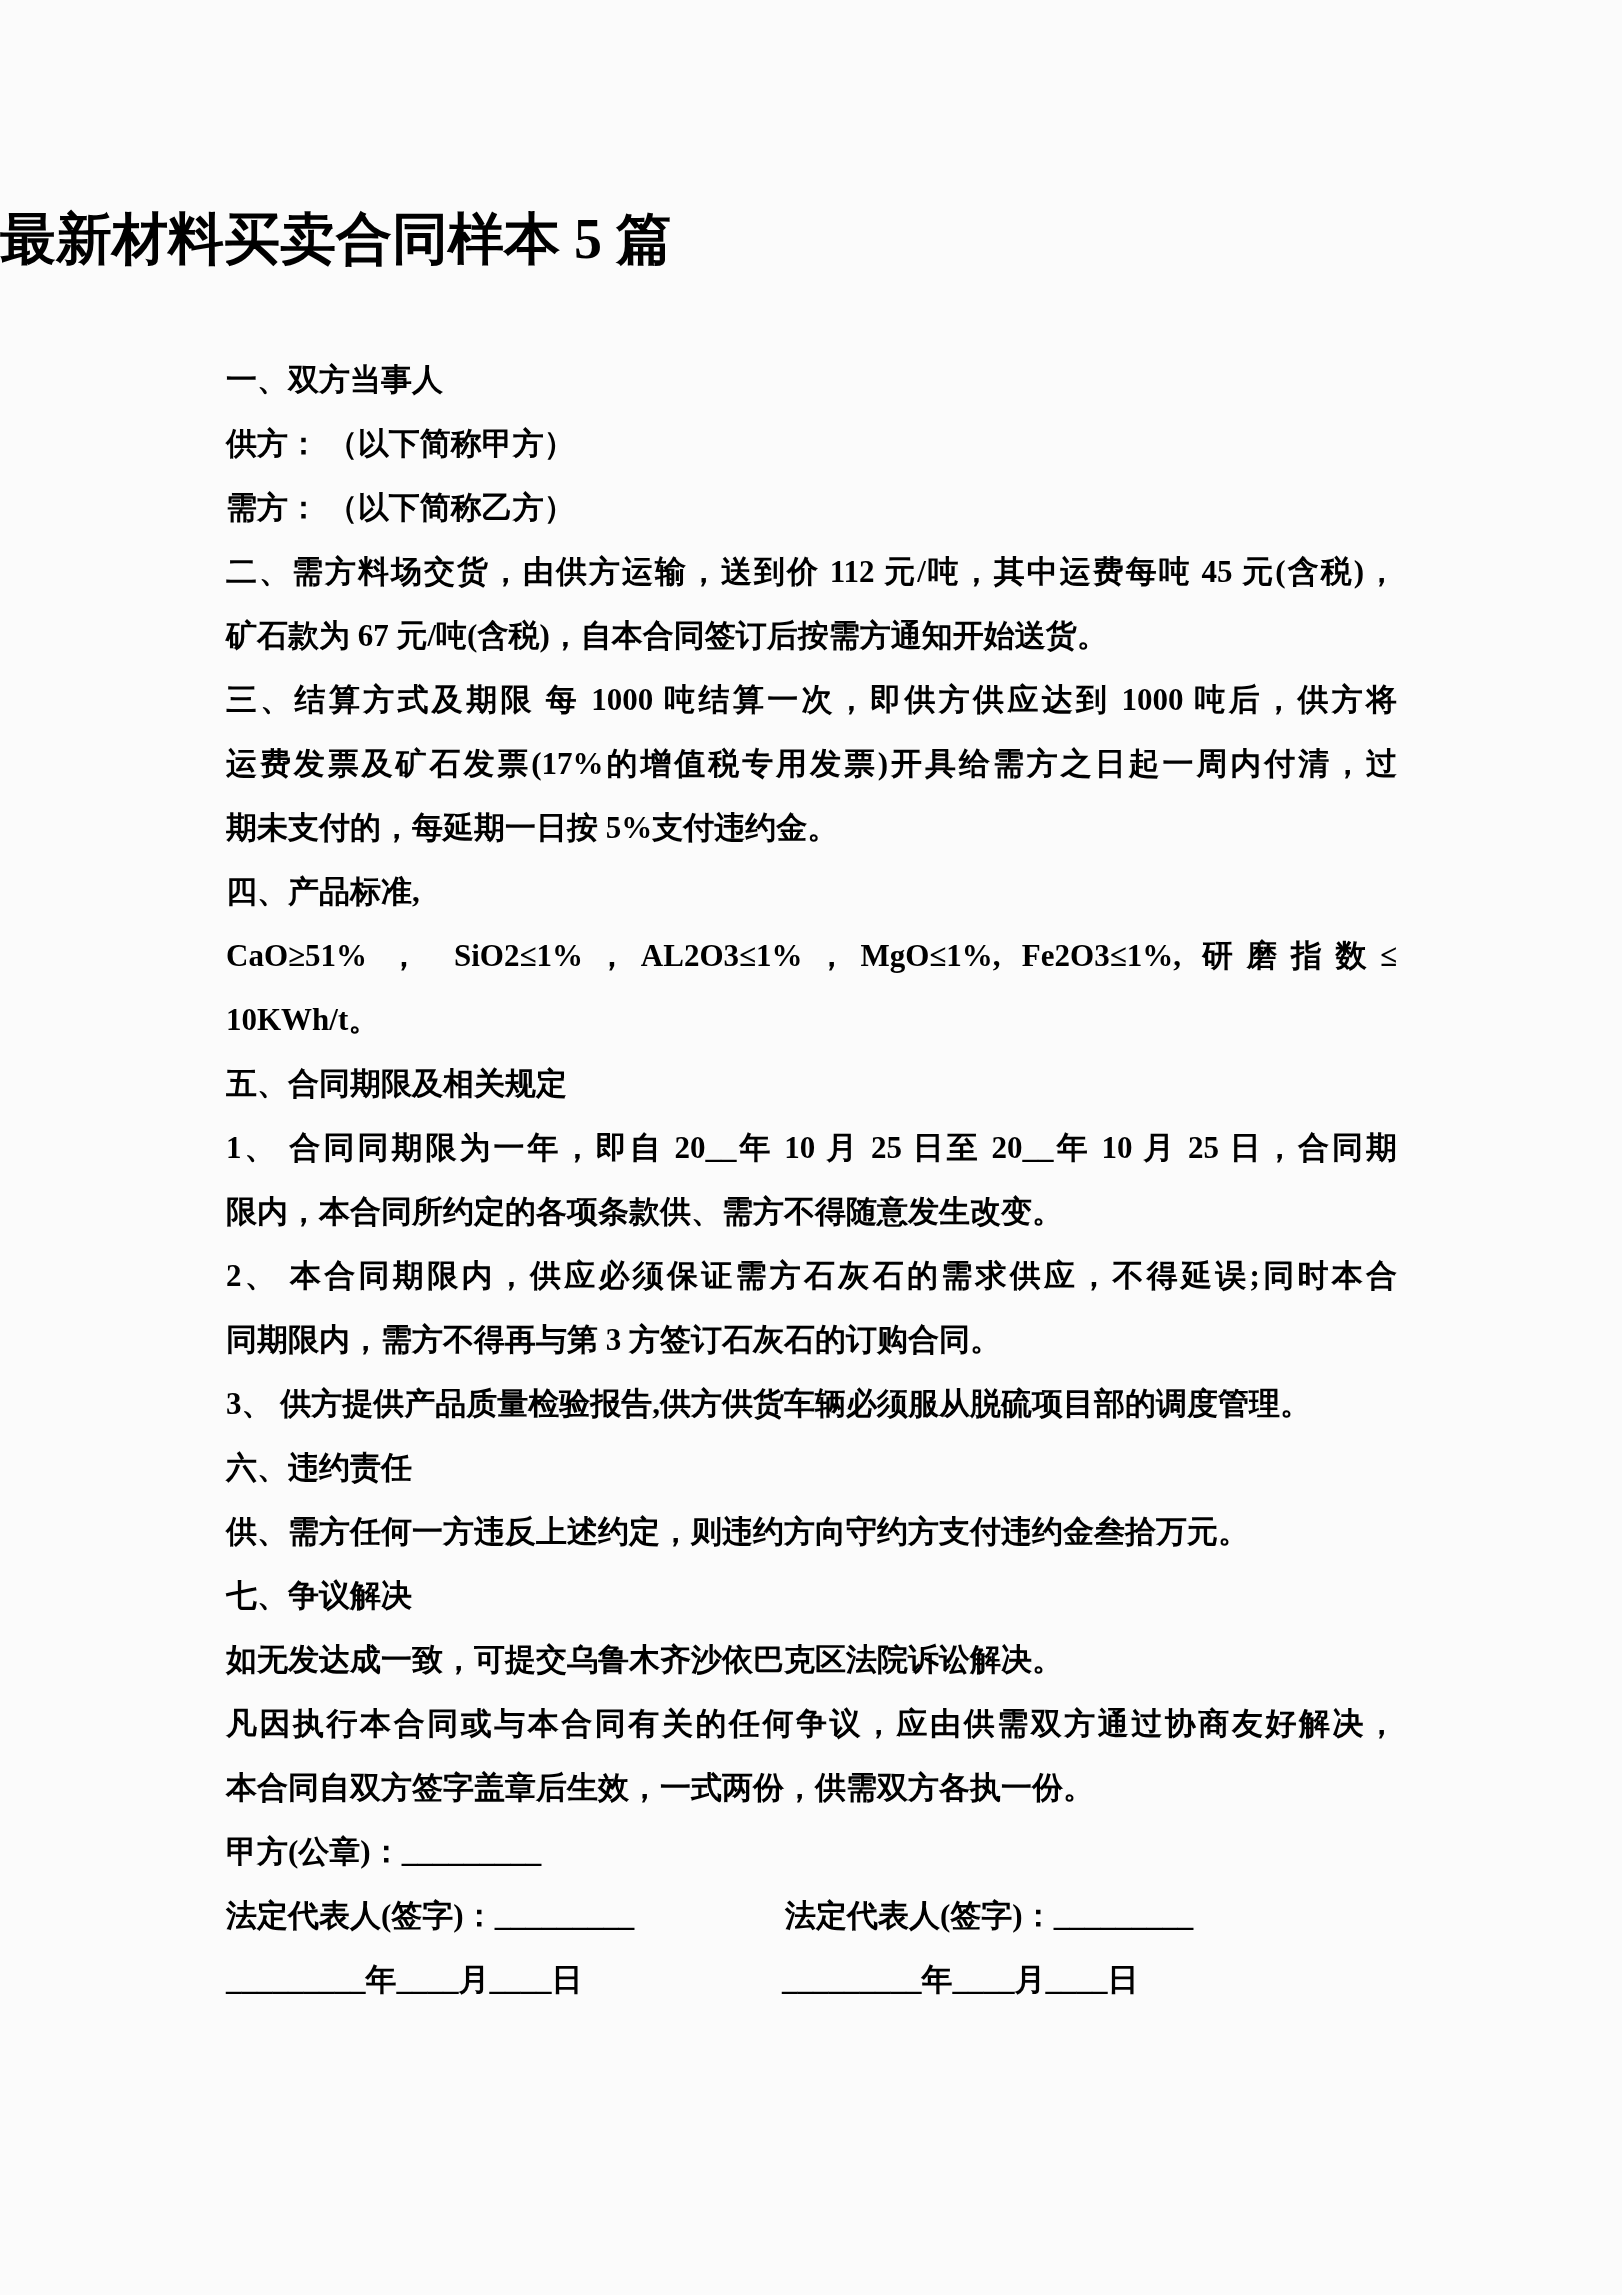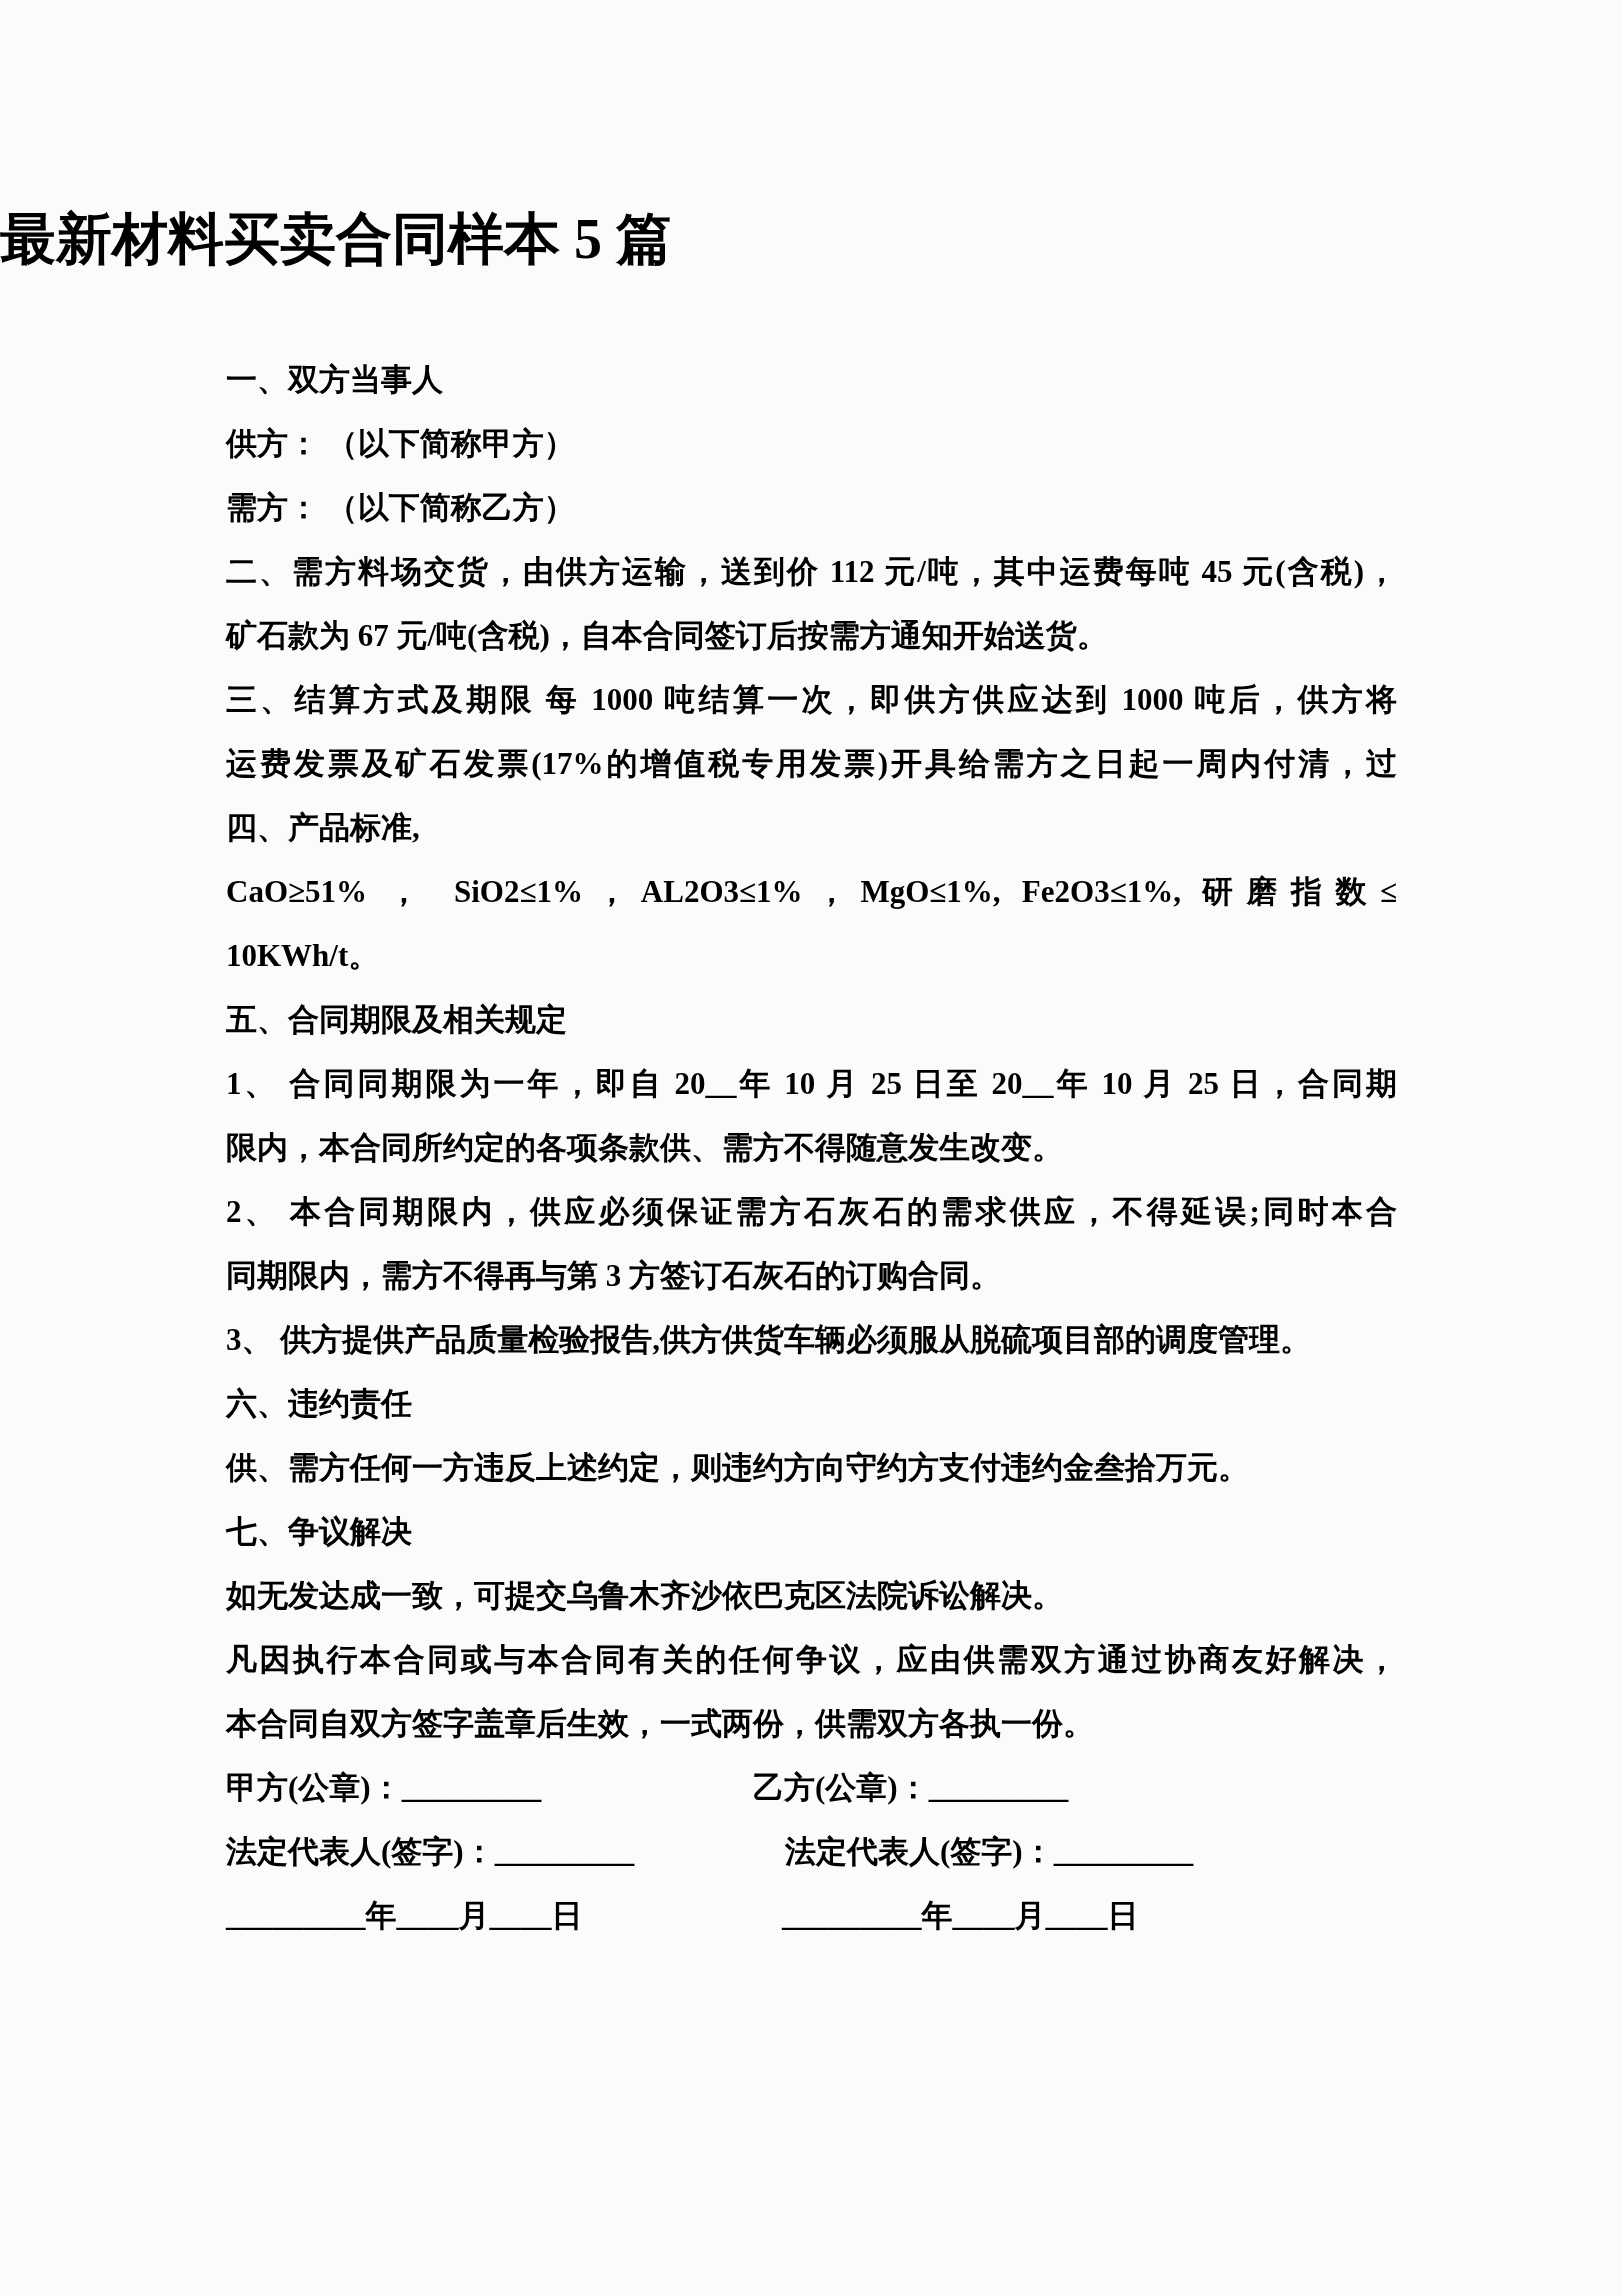--- a/index.html
+++ b/index.html
@@ -66,36 +66,37 @@
   <div class="title">最新材料买卖合同样本 5 篇</div>
   <div class="content">
     <div id="body-lines">
         <div class="line">一、双方当事人</div>
         <div class="line">供方： （以下简称甲方）</div>
         <div class="line">需方： （以下简称乙方）</div>
         <div class="line fill">二、需方料场交货，由供方运输，送到价 112 元/吨，其中运费每吨 45 元(含税)，</div>
         <div class="line">矿石款为 67 元/吨(含税)，自本合同签订后按需方通知开始送货。</div>
         <div class="line fill">三、结算方式及期限 每 1000 吨结算一次，即供方供应达到 1000 吨后，供方将</div>
         <div class="line fill">运费发票及矿石发票(17%的增值税专用发票)开具给需方之日起一周内付清，过</div>
+        <div class="line">期未支付的，每延期一日按 5%支付违约金。</div>
         <div class="line">四、产品标准,</div>
         <div class="line fill">CaO≥51% ， SiO2≤1%，AL2O3≤1%，MgO≤1%, Fe2O3≤1%, 研磨指数≤</div>
         <div class="line">10KWh/t。</div>
         <div class="line">五、合同期限及相关规定</div>
         <div class="line fill">1、 合同同期限为一年，即自 20__年 10 月 25 日至 20__年 10 月 25 日，合同期</div>
         <div class="line">限内，本合同所约定的各项条款供、需方不得随意发生改变。</div>
         <div class="line fill">2、 本合同期限内，供应必须保证需方石灰石的需求供应，不得延误;同时本合</div>
         <div class="line">同期限内，需方不得再与第 3 方签订石灰石的订购合同。</div>
         <div class="line">3、 供方提供产品质量检验报告,供方供货车辆必须服从脱硫项目部的调度管理。</div>
         <div class="line">六、违约责任</div>
         <div class="line">供、需方任何一方违反上述约定，则违约方向守约方支付违约金叁拾万元。</div>
         <div class="line">七、争议解决</div>
         <div class="line">如无发达成一致，可提交乌鲁木齐沙依巴克区法院诉讼解决。</div>
         <div class="line fill">凡因执行本合同或与本合同有关的任何争议，应由供需双方通过协商友好解决，</div>
         <div class="line">本合同自双方签字盖章后生效，一式两份，供需双方各执一份。</div>
       </div>
     <div id="sig-rows">
-        <div class="sig-row"><span class="sig-left">甲方(公章)：_________</span><span class="sig-right">乙方(公章)：_________</span></div>
+        <div class="sig-row"><span class="sig-left">甲方(公章)：_________</span></div>
         <div class="sig-row"><span class="sig-left">法定代表人(签字)：_________</span><span class="sig-right">法定代表人(签字)：_________</span></div>
         <div class="sig-row"><span class="sig-left">_________年____月____日</span><span class="sig-right">_________年____月____日</span></div>
       </div>
   </div>
 </div>
 
 
 </body></html>

